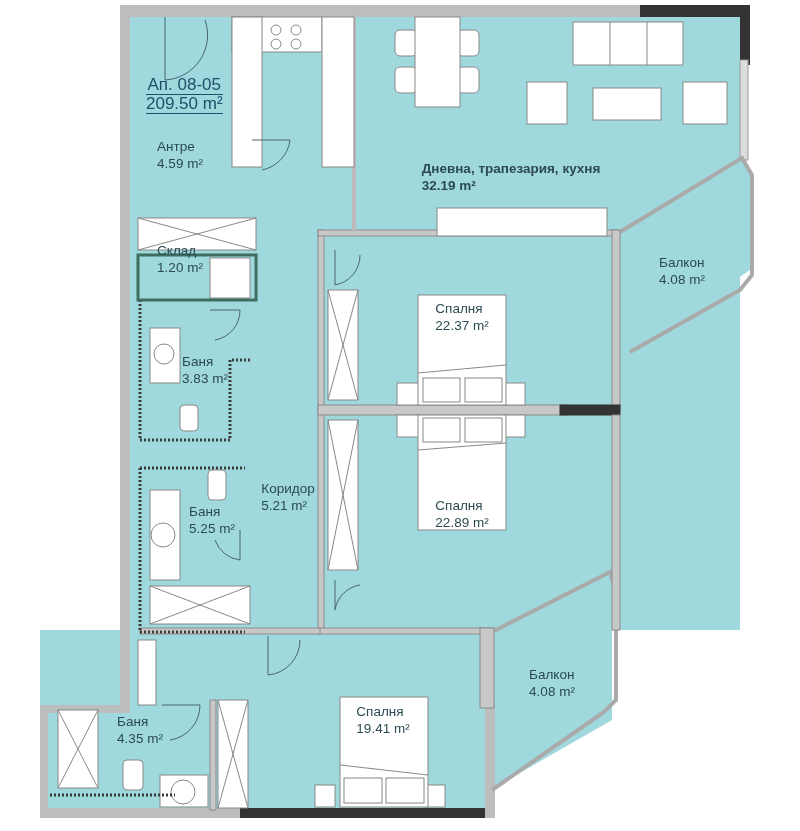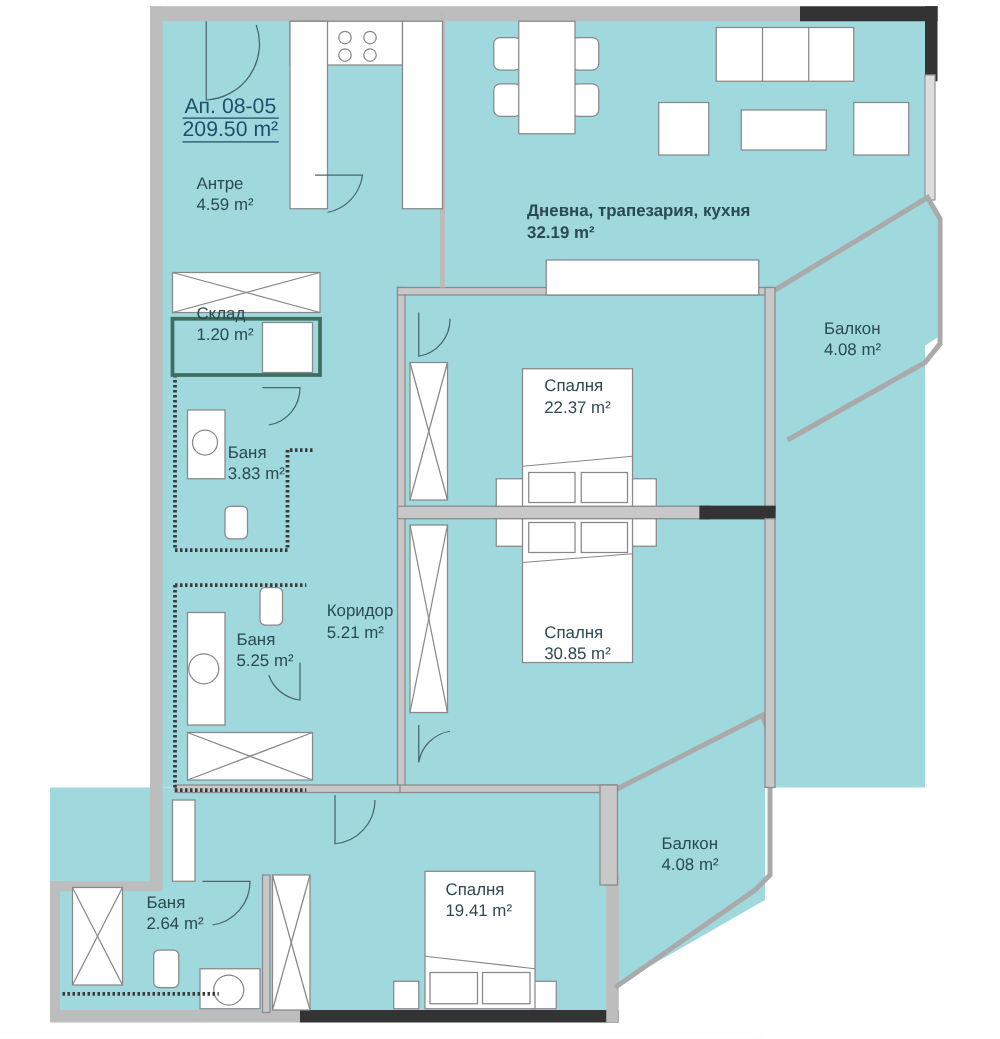--- a/index.html
+++ b/index.html
@@ -193,26 +193,26 @@
 <div class="lbl" style="left:288px;top:448px;margin-top:32px;">
   <span>Коридор</span>
   <span class="area">5.21 m²</span>
 </div>
 <div class="lbl" style="left:212px;top:503px;">
   <span>Баня</span>
   <span class="area">5.25 m²</span>
 </div>
 <div class="lbl" style="left:462px;top:497px;">
   <span>Спалня</span>
-  <span class="area">30.85 m²</span>
+  <span class="area">22.89 m²</span>
 </div>
 <div class="lbl" style="left:552px;top:666px;">
   <span>Балкон</span>
   <span class="area">4.08 m²</span>
 </div>
 <div class="lbl" style="left:140px;top:713px;">
   <span>Баня</span>
-  <span class="area">2.64 m²</span>
+  <span class="area">4.35 m²</span>
 </div>
 <div class="lbl" style="left:383px;top:703px;">
   <span>Спалня</span>
   <span class="area">19.41 m²</span>
 </div>
 
 </body></html>

